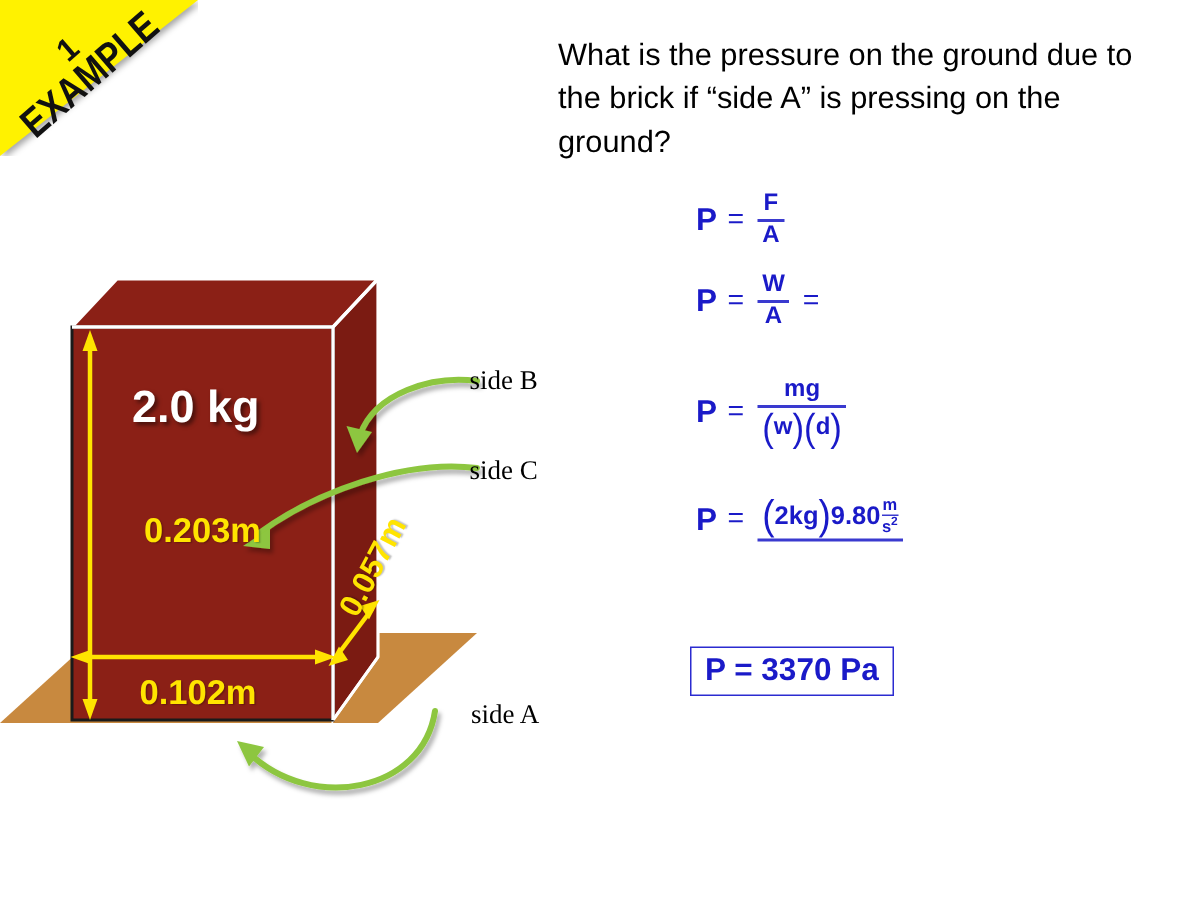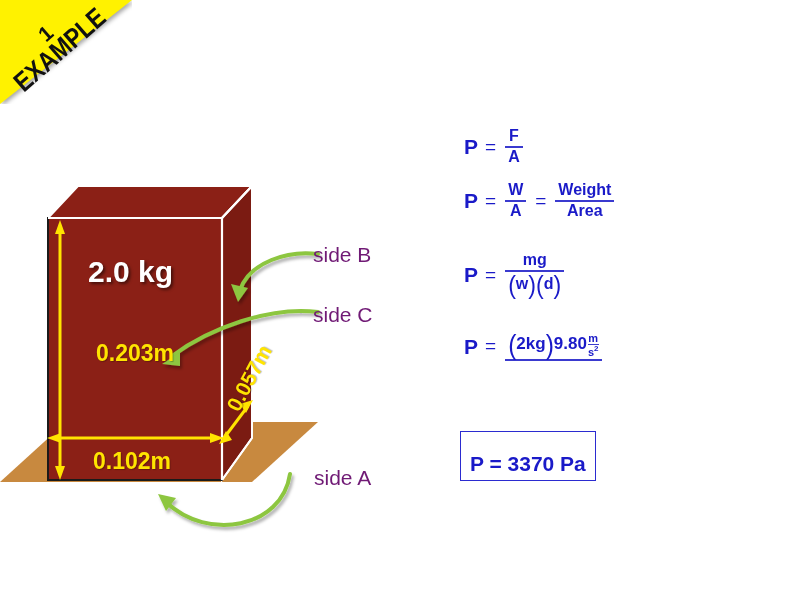--- a/index.html
+++ b/index.html
@@ -124,42 +124,43 @@
   }
   .msqr .mbar { width: 100%; height: 1px; background: #3A3ACF; }
   .msqr sup { font-size: 8px; }
 
   
   .answer-box {
     position: absolute;
     left: 460px;
     top: 431px;
     border: 1.6px solid #2B2BD0;
-    padding: 20px 9px 4px 9px;
+    padding: 3px 9px 4px 9px;
     color: #1A1AC8;
     font-size: 21px;
     font-weight: bold;
     background: #ffffff;
   }
 
   
   .scene {
     position: absolute;
     left: 0;
     top: 150px;
     width: 360px;
     height: 420px;
   }
   .scene svg { display: block; }
 
   .lbl {
     position: absolute;
-    font-size: 21px;
-    color: #701a75;
+    font-size: 18px;
+    color: #000000;
     white-space: nowrap;
+    font-family: Liberation Serif, serif;
   }
   .lbl-sideB { left: 313px; top: 243px; }
   .lbl-sideC { left: 313px; top: 303px; }
   .lbl-sideA { left: 289px; top: 466px; margin-left: 25px; }
 
   .dim {
     position: absolute;
     color: #FFE400;
     font-weight: bold;
     font-size: 23px;
@@ -186,20 +187,21 @@
 <div id="slide">
 
   <div class="corner-banner">
     <div class="tri"></div>
     <div class="banner-text">
       <span class="banner-num">1</span>
       <span class="banner-word">EXAMPLE</span>
     </div>
   </div>
 
+  <div class="question">What is the pressure on the ground due to the brick if “side A” is pressing on the ground?</div>
 
   <div class="scene">
     <svg width="360" height="420" viewBox="0 0 360 420">
       <defs>
         <filter id="softshadow" x="-30%" y="-30%" width="180%" height="180%">
           <feDropShadow dx="2" dy="2" stdDeviation="1.6" flood-color="#000000" flood-opacity="0.35"></feDropShadow>
         </filter>
         <filter id="arrowshadow" x="-40%" y="-40%" width="200%" height="200%">
           <feDropShadow dx="2" dy="3" stdDeviation="1.4" flood-color="#000000" flood-opacity="0.30"></feDropShadow>
         </filter>
@@ -274,25 +276,20 @@
   <div class="formula-block f2">
     <div class="frow">
       <span class="fvar">P</span>
       <span class="feq">=</span>
       <span class="frac">
         <span class="num">W</span>
         <span class="bar"></span>
         <span class="den">A</span>
       </span>
       <span class="feq">=</span>
-      <span class="frac">
-        <span class="num">Weight</span>
-        <span class="bar"></span>
-        <span class="den">Area</span>
-      </span>
     </div>
   </div>
 
   <div class="formula-block f3">
     <div class="frow">
       <span class="fvar">P</span>
       <span class="feq">=</span>
       <span class="frac">
         <span class="num">mg</span>
         <span class="bar"></span>

